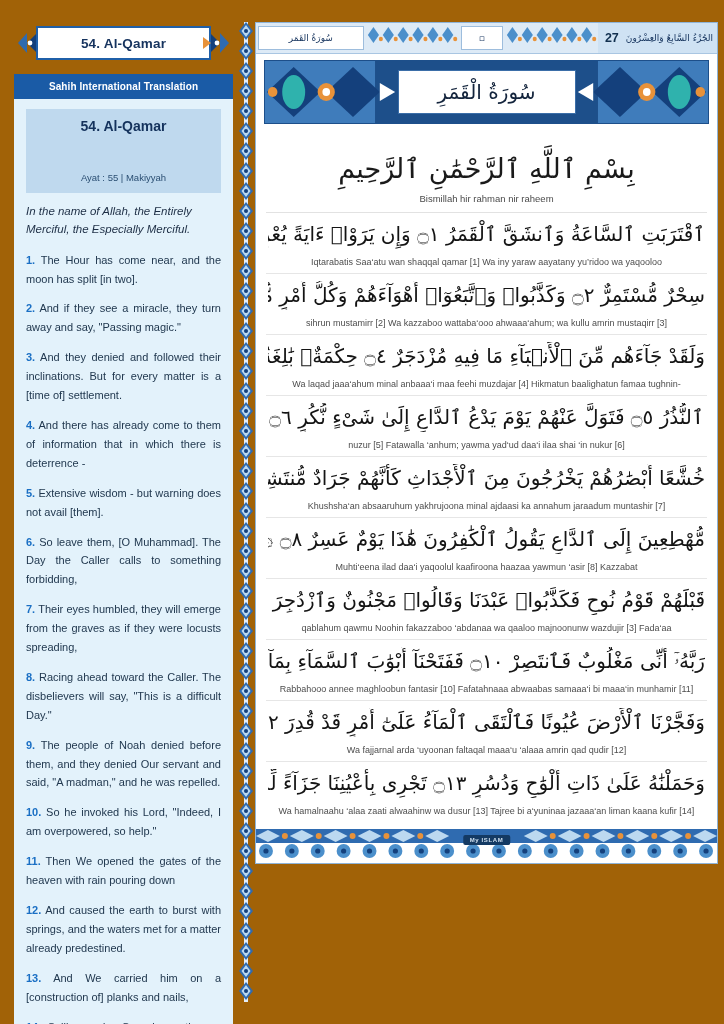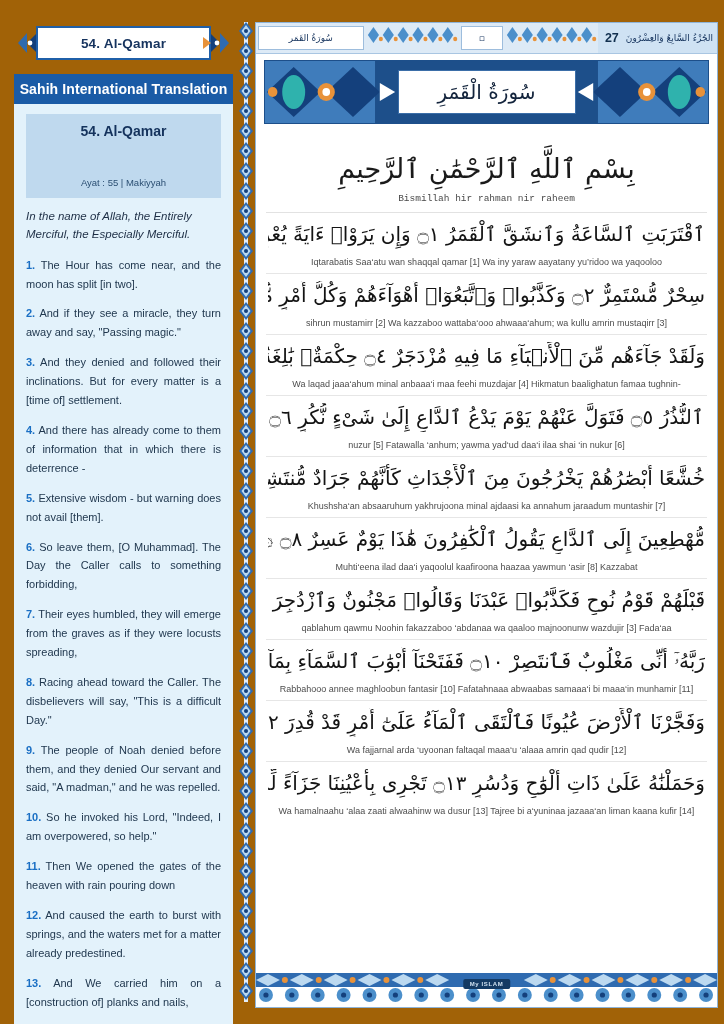--- a/index.html
+++ b/index.html
@@ -69,21 +69,21 @@
     transform: translateY(-50%);
   }
   .ribbon-wing.left { left: -4px; }
   .ribbon-wing.right { right: -4px; }
 
   
   .trans-header {
     background: #1a5ba6;
     color: #fff;
     text-align: center;
-    font-size: 14px;
+    font-size: 10px;
     font-weight: bold;
     padding: 7px 4px;
     letter-spacing: .1px;
   }
 
   
   .trans-panel {
     background: #e3f2fb;
     padding: 10px 12px 16px 12px;
     box-sizing: border-box;
@@ -141,21 +141,21 @@
   .right-col {
     position: relative;
     width: 479px;
     flex: 0 0 479px;
     padding: 22px 6px 14px 10px;
     box-sizing: border-box;
   }
   .mushaf {
     position: relative;
     width: 100%;
-    height: 986px;
+    height: 842px;
     box-sizing: border-box;
     border: 1px solid #8fb4d8;
     background: #fff;
     display: flex;
     flex-direction: column;
   }
 
   
   .mushaf-header {
     position: relative;
@@ -242,21 +242,20 @@
     font-size: 27px;
     color: #1a1a1a;
     direction: rtl;
     line-height: 1.25;
     margin-top: 16px;
   }
   .bismillah-tl {
     font-size: 9.5px;
     color: #4a4a4a;
     margin-top: 7px;
-    font-family: Liberation Mono, monospace;
   }
 
   
   .verses {
     flex: 1 1 auto;
     margin: 0 10px;
     display: flex;
     flex-direction: column;
   }
   .verse-line {

